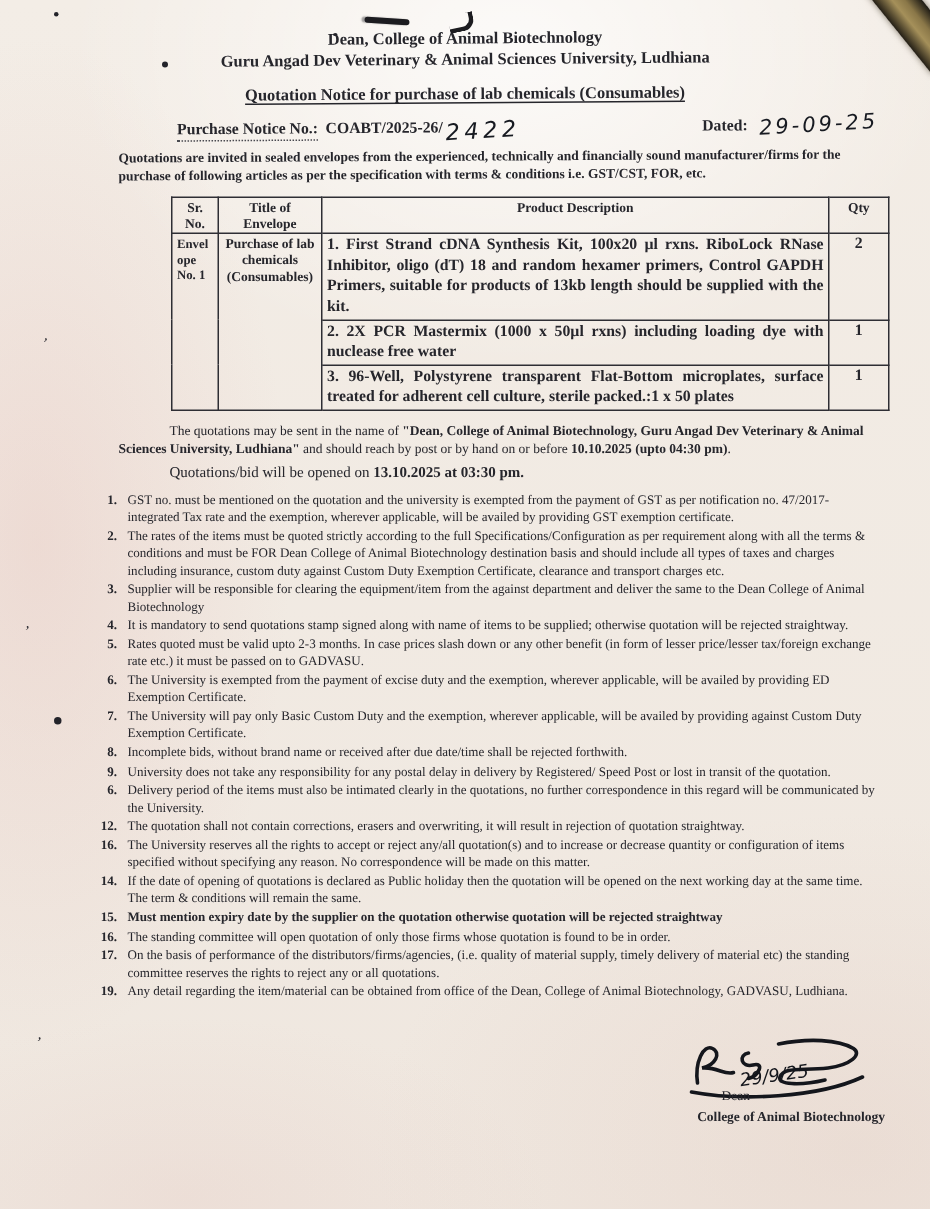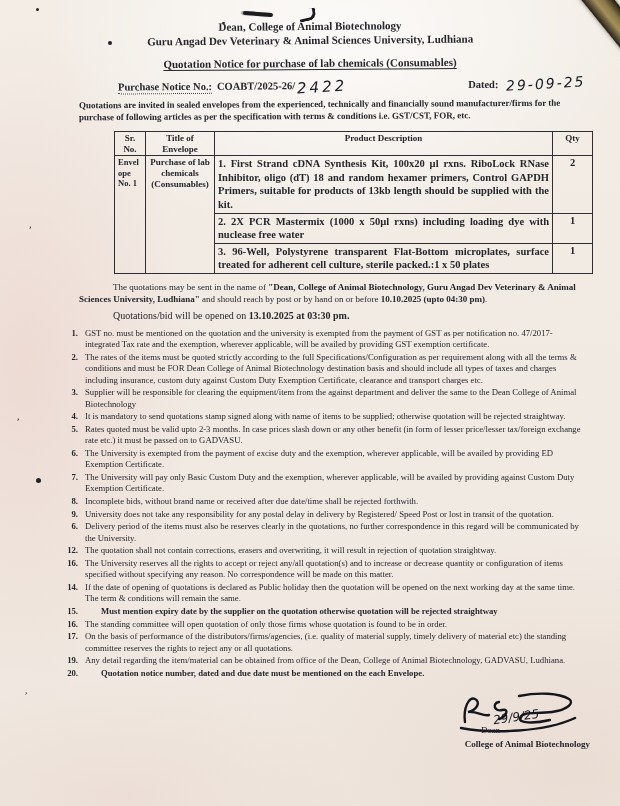--- a/index.html
+++ b/index.html
@@ -89,21 +89,21 @@
     margin:7px 36px 0 79px; font-size:9px; line-height:12px;
     text-indent:34px;
   }
   .send-para b{font-weight:bold;}
   .open-line{margin:5px 36px 0 113px; font-size:10px; line-height:12px;}
   
   .terms{margin:6px 36px 0 56px;}
   .term{display:flex; font-size:8.7px; line-height:11.3px; margin-bottom:1.4px;}
   .term .num{width:22px; min-width:22px; text-align:right; padding-right:7px; font-weight:bold;}
   .term .txt{flex:1;}
-  .term.bold .txt{font-weight:bold;margin-left:16px;}
+  .term.bold .txt{font-weight:bold;}
   
   .sig{position:absolute; left:375px; top:692px; width:215px;}
   .sig-svg{position:absolute; left:78px; top:-2px;}
   .sig-date{
     position:absolute; left:118px; top:18px;
     font-family:"DejaVu Sans", sans-serif; font-style:italic;
     font-size:12px; color:#14161c; transform:rotate(-8deg); white-space:nowrap;
   }
   .sig-dean{position:absolute; left:106px; top:33px; font-size:9px; color:#26262c;}
   .sig-org{position:absolute; left:0; top:47px; width:215px; text-align:right; font-size:9px; font-weight:bold;}
@@ -215,21 +215,21 @@
     <div class="term">
         <span class="num">8.</span>
         <span class="txt">Incomplete bids, without brand name or received after due date/time shall be rejected forthwith.</span>
       </div>
     <div class="term">
         <span class="num">9.</span>
         <span class="txt">University does not take any responsibility for any postal delay in delivery by Registered/ Speed Post or lost in transit of the quotation.</span>
       </div>
     <div class="term">
         <span class="num">6.</span>
-        <span class="txt">Delivery period of the items must also be reserves clearly in the quotations, no further correspondence in this regard will be communicated by the University.</span>
+        <span class="txt">Delivery period of the items must also be intimated clearly in the quotations, no further correspondence in this regard will be communicated by the University.</span>
       </div>
     <div class="term">
         <span class="num">12.</span>
         <span class="txt">The quotation shall not contain corrections, erasers and overwriting, it will result in rejection of quotation straightway.</span>
       </div>
     <div class="term">
         <span class="num">16.</span>
         <span class="txt">The University reserves all the rights to accept or reject any/all quotation(s) and to increase or decrease quantity or configuration of items specified without specifying any reason. No correspondence will be made on this matter.</span>
       </div>
     <div class="term">
@@ -244,24 +244,20 @@
         <span class="num">16.</span>
         <span class="txt">The standing committee will open quotation of only those firms whose quotation is found to be in order.</span>
       </div>
     <div class="term">
         <span class="num">17.</span>
         <span class="txt">On the basis of performance of the distributors/firms/agencies, (i.e. quality of material supply, timely delivery of material etc) the standing committee reserves the rights to reject any or all quotations.</span>
       </div>
     <div class="term">
         <span class="num">19.</span>
         <span class="txt">Any detail regarding the item/material can be obtained from office of the Dean, College of Animal Biotechnology, GADVASU, Ludhiana.</span>
-      </div>
-    <div class="term bold">
-        <span class="num">20.</span>
-        <span class="txt">Quotation notice number, dated and due date must be mentioned on the each Envelope.</span>
       </div>
   </div>
 
   <div class="sig">
     <svg class="sig-svg" width="132" height="46" viewBox="0 0 132 46">
       <g fill="none" stroke="#14161c" stroke-width="2.4" stroke-linecap="round">
         <path d="M12,32 C10,18 16,6 22,9 C28,12 24,20 15,22 C25,21 30,27 36,25"></path>
         <path d="M46,12 C39,13 41,22 49,20 C57,18 53,27 46,29"></path>
         <path d="M66,6 C86,2 106,3 116,9 C122,13 114,20 99,22 C81,24 70,21 67,28 C65,33 80,34 97,30"></path>
         <path d="M8,38 C40,44 92,42 122,28"></path>

